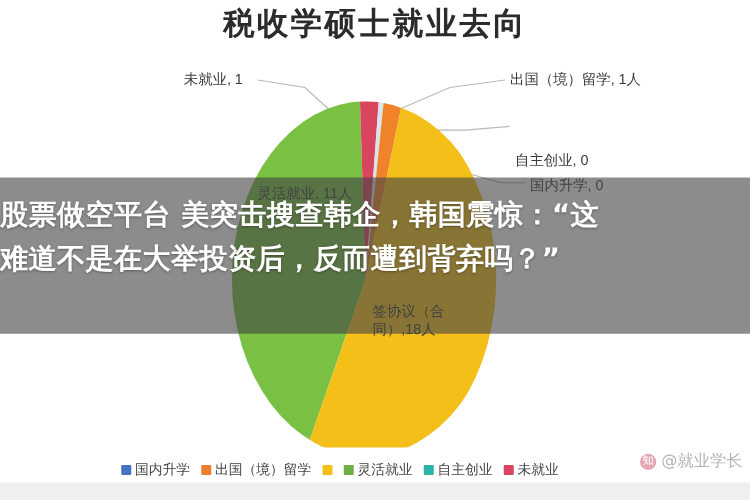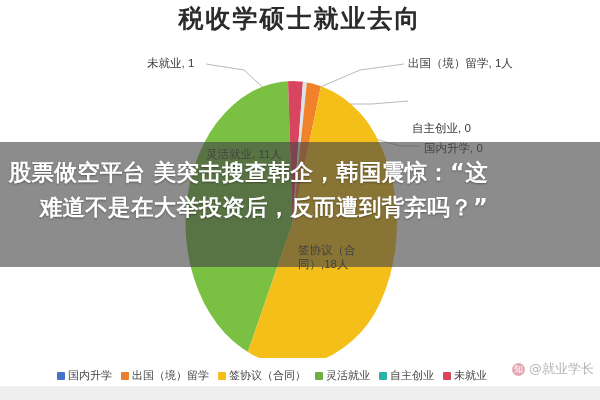--- a/index.html
+++ b/index.html
@@ -111,21 +111,21 @@
     top: 142px;
     width: 600px;
     height: 125px;
     background: rgba(70,70,70,0.62);
   }
   #headline-text {
     position: absolute;
     left: 0;
     top: 155px;
     width: 488px;
-    text-align: right;
+    text-align: left;
     color: #ffffff;
     font-size: 22.5px;
     font-weight: bold;
     line-height: 35px;
     letter-spacing: 0.3px;
     font-family: "DejaVu Sans", "Liberation Sans", sans-serif;
     text-shadow: 0 1px 2px rgba(0,0,0,0.35);
   }
   #headline-text .hl-line { display: block; }
 
@@ -220,21 +220,20 @@
       <div class="legend-item">
         <span class="legend-swatch" style="background:#4472c4"></span>
         <span>国内升学</span>
       </div>
       <div class="legend-item">
         <span class="legend-swatch" style="background:#ed7d31"></span>
         <span>出国（境）留学</span>
       </div>
       <div class="legend-item">
         <span class="legend-swatch" style="background:#f5bf1a"></span>
-        <span>签协议（合同）</span>
       </div>
       <div class="legend-item">
         <span class="legend-swatch" style="background:#70ad47"></span>
         <span>灵活就业</span>
       </div>
       <div class="legend-item">
         <span class="legend-swatch" style="background:#2ab3a6"></span>
         <span>自主创业</span>
       </div>
       <div class="legend-item">

